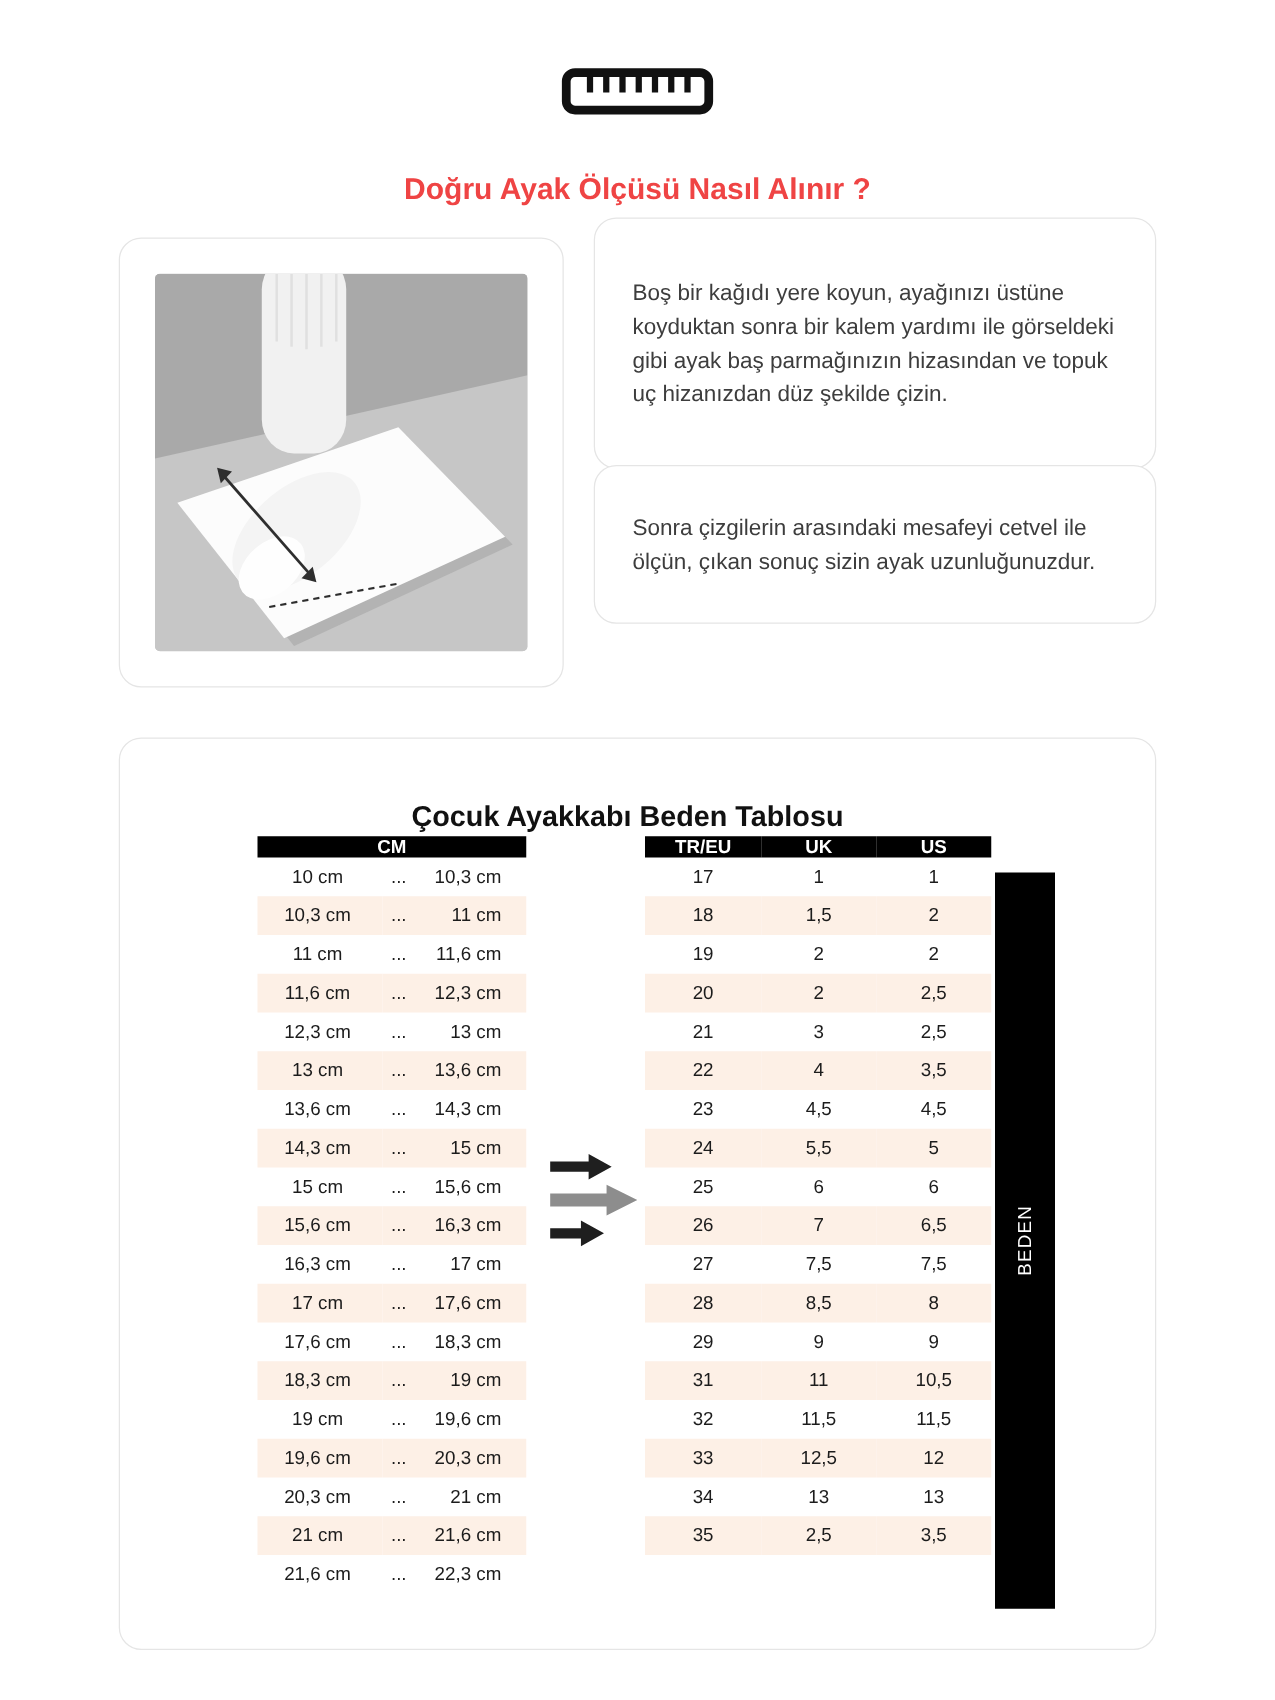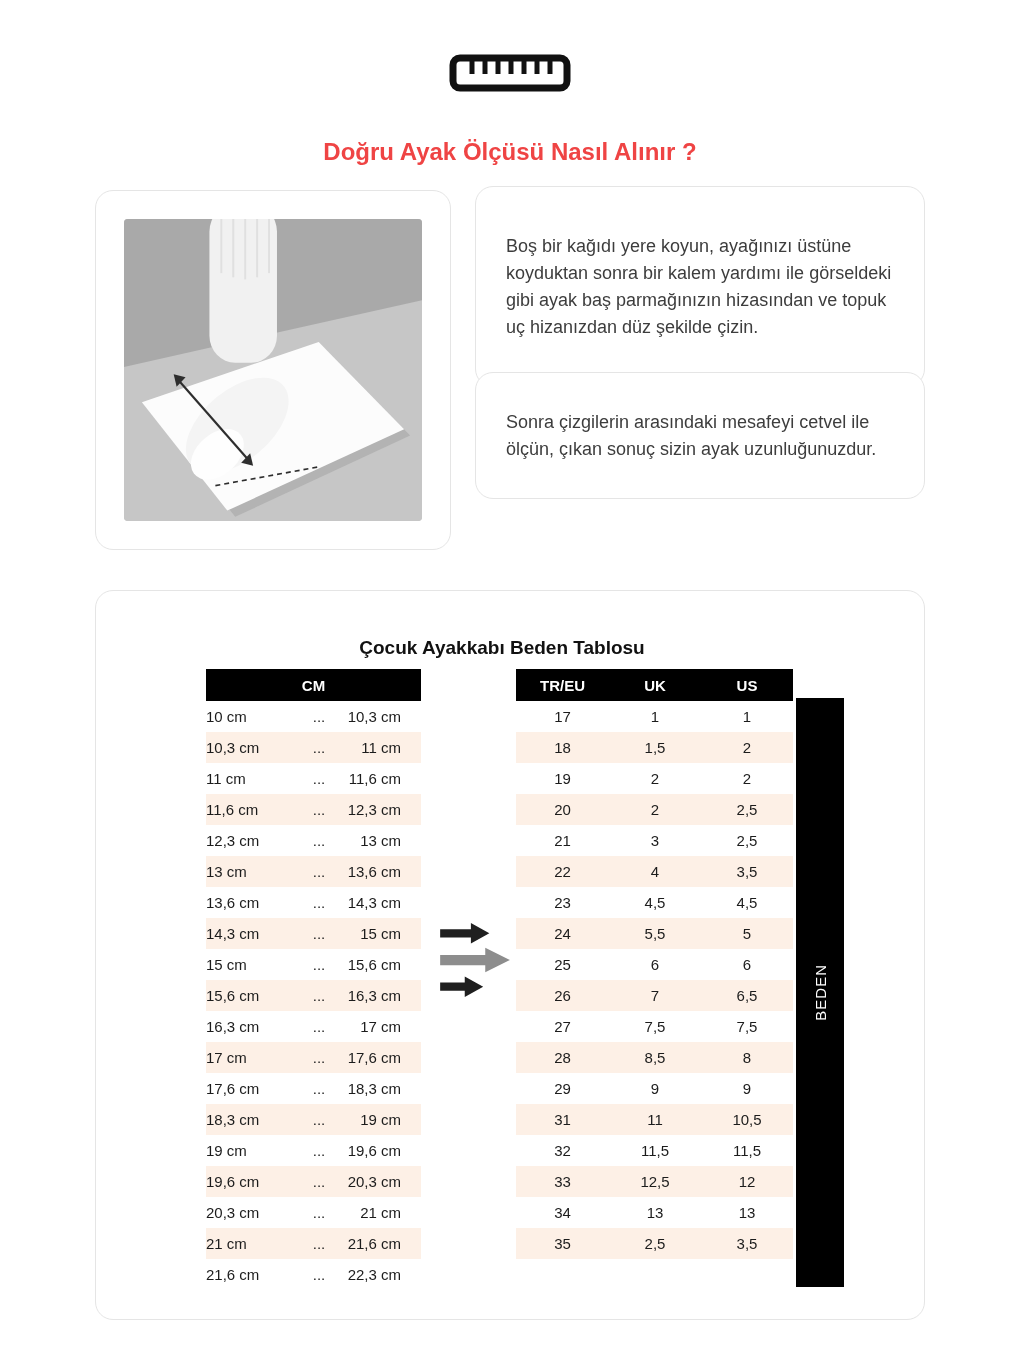--- a/index.html
+++ b/index.html
@@ -17,39 +17,39 @@
   .card {
     position: absolute; background: #ffffff;
     border: 1px solid #e5e5e5; border-radius: 18px;
   }
 
   .photo-card { left: 95px; top: 190px; width: 356px; height: 360px; padding: 28px; }
   .photo-box { width: 100%; height: 100%; border-radius: 4px; overflow: hidden; background: #c6c6c6; }
   .photo-box svg { display: block; width: 100%; height: 100%; }
 
   .inst-card { left: 475px; width: 450px; display: flex; align-items: center; padding: 20px 30px; }
-  .inst-card-1 { top: 186px; height: 201px; }
+  .inst-card-1 { top: 174px; height: 201px; }
   .inst-card-2 { top: 372px; height: 127px; }
   .inst-card p { margin: 0; font-size: 18px; line-height: 1.5; color: #3d3d3d; }
 
   .table-card { left: 95px; top: 590px; width: 830px; height: 730px; }
   .chart-title {
     position: absolute; top: 30px; left: 0; right: 16px;
-    text-align: center; font-size: 19px; font-weight: 700; color: #111111;
+    text-align: center; font-size: 23px; font-weight: 700; color: #111111;
   }
 
   table { border-collapse: collapse; table-layout: fixed; background: #ffffff; }
   .cm-table   { position: absolute; left: 110px; top: 78px; width: 215px; }
   .size-table { position: absolute; left: 420px; top: 78px; width: 277px; }
 
-  th { background: #000000; color: #ffffff; font-weight: 700; font-size: 15px; height: 32px; padding: 0; text-align: center; }
+  th { background: #000000; color: #ffffff; font-weight: 700; font-size: 15px; height: 17px; padding: 0; text-align: center; }
   td { height: 31px; padding: 0; font-size: 15px; color: #1c1c1c; }
   tbody tr:nth-child(even) td { background: #fdf0e6; }
 
-  .cm-table td.c1 { text-align: left; padding-right: 4px; }
+  .cm-table td.c1 { text-align: center; padding-right: 4px; }
   .cm-table td.cd { text-align: center; }
   .cm-table td.c3 { text-align: right; padding-right: 20px; }
   .size-table td { text-align: center; }
 
   .beden-bar {
     position: absolute; left: 700px; top: 107px; width: 48px; height: 589px;
     background: #000000; display: flex; align-items: center; justify-content: center;
   }
   .beden-text {
     writing-mode: vertical-rl; transform: rotate(180deg);

